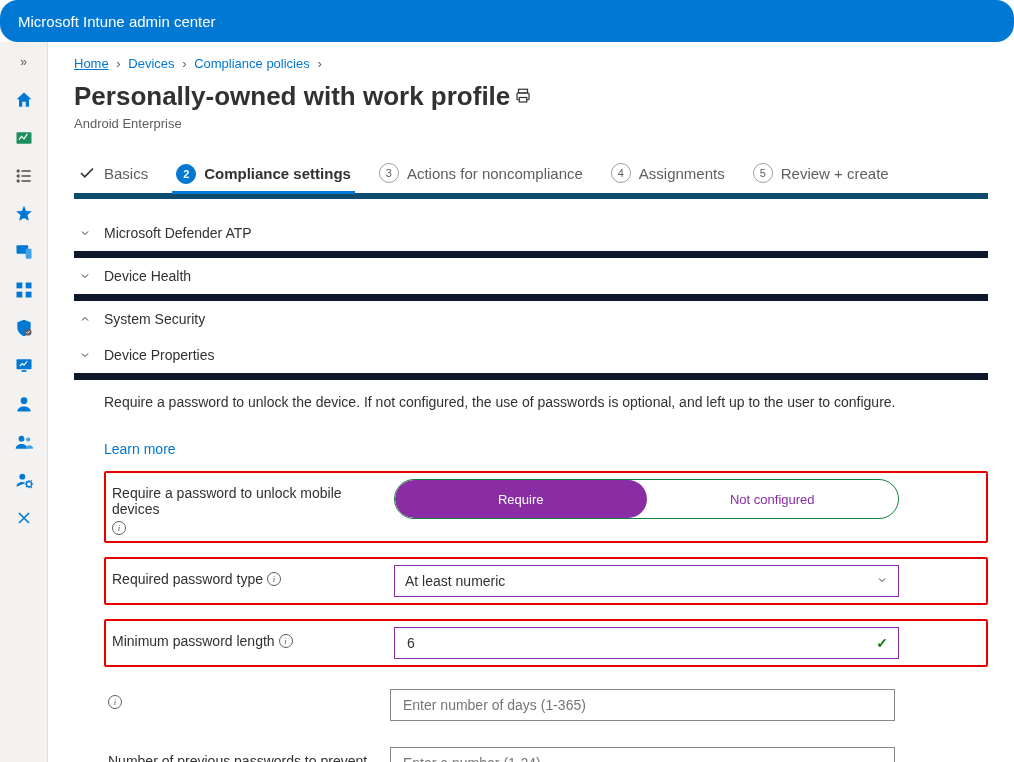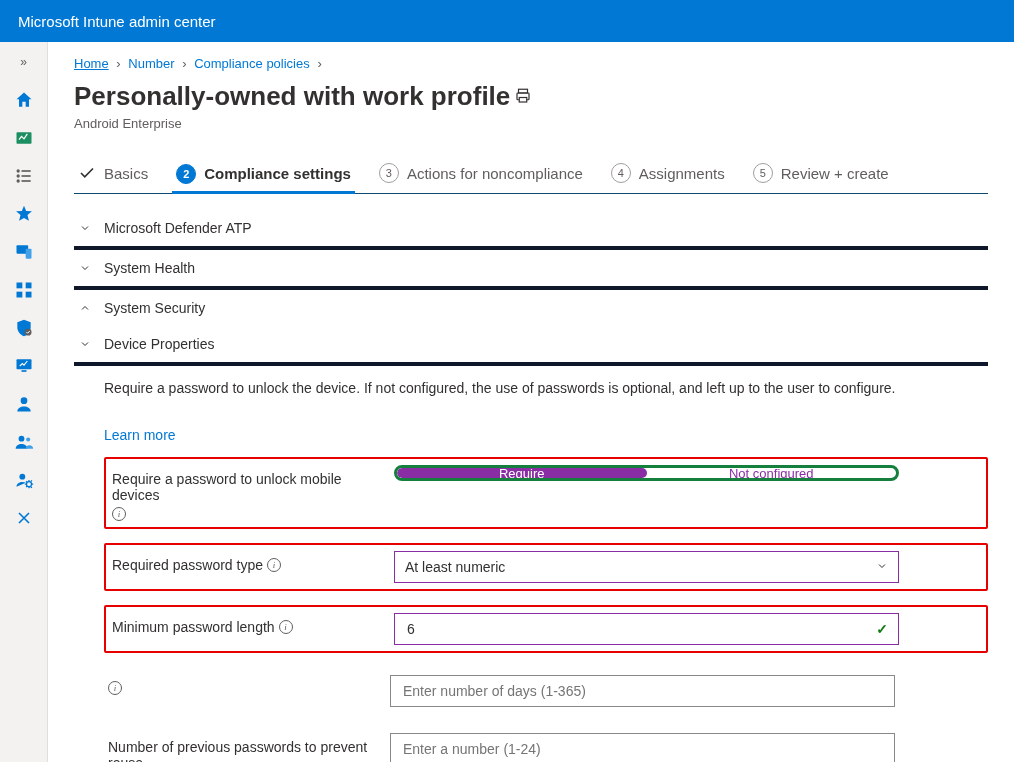--- a/index.html
+++ b/index.html
@@ -15,20 +15,21 @@
   }
   .topbar {
     background: #0078d4;
     color: #fff;
     height: 42px;
     display: flex;
     align-items: center;
     padding: 0 18px;
     font-size: 15px;
     font-weight: 400;
+    border-radius: 18px;
   }
   .main {
     display: flex;
     height: calc(762px - 42px);
   }
   .rail {
     width: 48px;
     background: #f3f2f1;
     padding-top: 10px;
     display: flex;
@@ -44,46 +45,46 @@
     padding: 14px 26px 0 26px;
     overflow: hidden;
   }
   .crumbs { font-size: 13px; color:#605e5c; margin-bottom: 10px;}
   .crumbs a { color:#0078d4; text-decoration:none; }
   .crumbs .sep { margin: 0 4px; color:#605e5c;}
   .crumbs .home a { text-decoration: underline; }
   h1 { font-size: 26px; font-weight:600; margin: 0 0 4px 0; display:flex; align-items:flex-start; gap:4px;}
   .subtitle { color:#605e5c; font-size:13px; margin-bottom: 24px;}
   .tabs {
-    display:flex; gap:20px; border-bottom:1px solid #0c4a6e; margin-bottom: 10px;
+    display:flex; gap:20px; border-bottom:6px solid #0c4a6e; margin-bottom: 10px;
     font-size: 15px;
   }
   .tab { display:flex; align-items:center; gap:8px; padding: 8px 4px 10px 4px; color:#605e5c; white-space:nowrap;}
   .tab .circle {
     width:20px;height:20px;border:1px solid #a19f9d;border-radius:50%;display:flex;align-items:center;justify-content:center;font-size:11px;color:#605e5c;
   }
   .tab.active { color:#323130; font-weight:600; border-bottom: 3px solid #0078d4; margin-bottom:-1px; padding-bottom:7px;}
   .tab.active .circle { background:#0078d4; border-color:#0078d4; color:#fff;}
   .tab.done svg { width:18px;height:18px; }
   .sections { padding-top: 6px; }
   .sec-row {
-    display:flex; align-items:center; gap:12px; padding:10px 4px; border-bottom:4px solid #0f172a; font-size:14px; color:#323130;
+    display:flex; align-items:center; gap:12px; padding:10px 4px; border-bottom:7px solid #0f172a; font-size:14px; color:#323130;
   }
   .sec-row .car { width:14px; display:flex; justify-content:center; }
   .sec-body { padding: 12px 0 0 30px; font-size:14px; }
   .helptext { color:#323130; line-height:1.5; max-width: 840px; }
   .learn { color:#0078d4; text-decoration:none; display:inline-block; margin-top:28px;}
   .setting {
     display:flex; align-items:flex-start; gap:14px; margin-top:18px; padding:4px;
   }
   .setting.hl { border:2px solid #e60000; border-radius:2px; padding:6px; margin-top:14px;}
   .setting .label { width: 268px; padding-top:6px; font-size:14px; color:#323130; display:flex; flex-wrap:wrap; align-items:center; gap:4px;}
   .info-ic { width:14px;height:14px; border:1px solid #605e5c; border-radius:50%; display:inline-flex; align-items:center; justify-content:center; font-size:9px; color:#605e5c; font-style:italic; font-family: Georgia, serif;}
   .toggle-pill {
-    flex:1; display:flex; border:3px solid #15803d; border-radius:999px; overflow:hidden; max-width:505px; height:16px;
+    flex:1; display:flex; border:1px solid #15803d; border-radius:999px; overflow:hidden; max-width:505px; height:40px;
   }
   .toggle-pill .opt { flex:1; display:flex; align-items:center; justify-content:center; font-size:13px;}
   .toggle-pill .opt.sel { background:#8a2da5; color:#fff; border-radius:999px;}
   .toggle-pill .opt.un { color:#8a2da5; }
   .sel-input {
     flex:1; max-width:505px; height:32px; border:1px solid #8a8886; display:flex; align-items:center; justify-content:space-between; padding:0 10px; color:#323130; background:#fff;
   }
   .sel-input.pb { border-color:#8a2da5;gap:36px; }
   .sel-input input { border:none; outline:none; width:100%; font-size:14px; color:#323130; background:transparent;}
   .sel-input .ph { color:#605e5c; }
@@ -181,21 +182,21 @@
         <svg viewBox="0 0 24 24" fill="none" stroke="#0078d4" stroke-width="2">
           <path d="M6 18L18 6M6 6l12 12"></path>
         </svg>
       </span>
   </div>
 
   <div class="content">
     <div class="crumbs">
       <span class="home"><a href="#">Home</a></span>
       <span class="sep">›</span>
-      <a href="#">Number</a>
+      <a href="#">Devices</a>
       <span class="sep">›</span>
       <a href="#">Compliance policies</a>
       <span class="sep">›</span>
     </div>
 
     <h1>
       <span>Personally-owned with work profile</span>
       <span class="print-ic">
         <svg viewBox="0 0 24 24" fill="none" stroke="#323130" stroke-width="1.6">
             <rect x="6" y="3" width="12" height="5"></rect>
@@ -239,21 +240,21 @@
             </svg>
           </span>
         <span>Microsoft Defender ATP</span>
       </div>
       <div class="sec-row">
         <span class="car">
             <svg width="12" height="12" viewBox="0 0 24 24">
               <path d="M6 9l6 6 6-6" stroke="#323130" stroke-width="2" fill="none"></path>
             </svg>
           </span>
-        <span>System Health</span>
+        <span>Device Health</span>
       </div>
       <div class="sec-row" style="border-bottom:none">
         <span class="car">
             <svg width="12" height="12" viewBox="0 0 24 24">
               <path d="M6 15l6-6 6 6" stroke="#323130" stroke-width="2" fill="none"></path>
             </svg>
           </span>
         <span>System Security</span>
       </div>
       <div class="sec-row">

